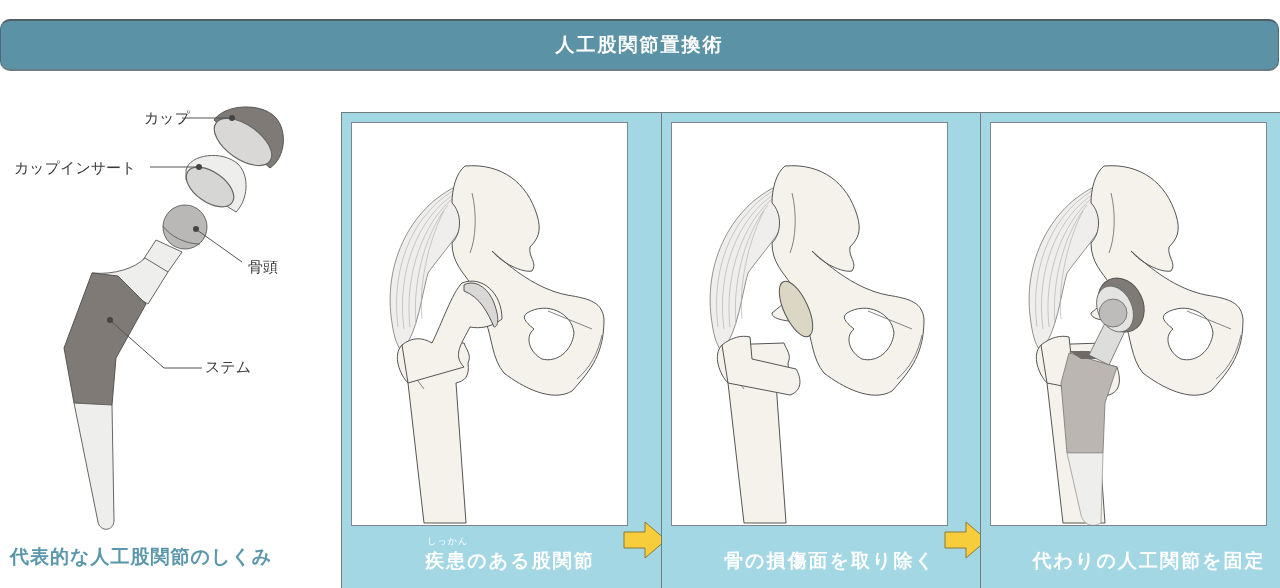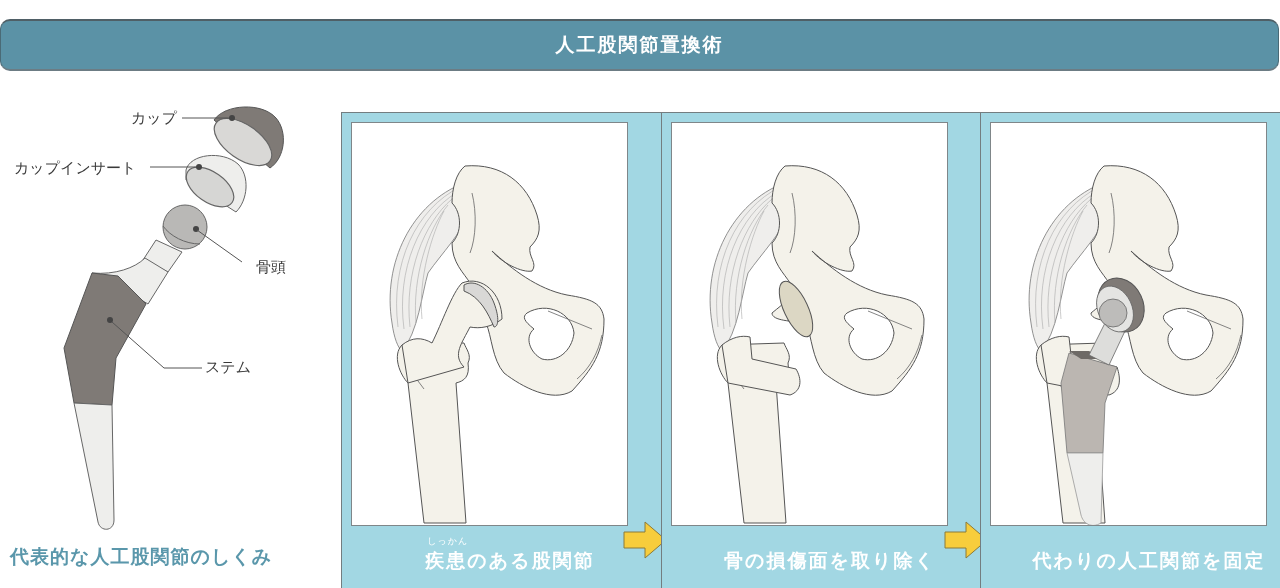--- a/index.html
+++ b/index.html
@@ -79,23 +79,23 @@
       <path d="M92,273 C115,275 135,268 145,258 L168,272 L148,304 L118,286 Z" fill="#eeeeec" stroke="#666" stroke-width="1"></path>
     </g>
 
     <g>
       <path d="M92,273 L118,276 L146,304 L116,358 L112,405 L74,403 L64,348 Z" fill="#7f7a76" stroke="#555" stroke-width="1"></path>
       <path d="M74,403 L112,405 L114,520 C114,532 100,532 98,522 Z" fill="#eeeeec" stroke="#666" stroke-width="1"></path>
       <circle cx="110" cy="320" r="3" fill="#444"></circle>
       <polyline points="112,322 164,368 202,368" fill="none" stroke="#555" stroke-width="1"></polyline>
     </g>
   </svg>
-  <span class="part-label" style="left:131px;top:19px;">カップ</span>
+  <span class="part-label" style="left:144px;top:19px;">カップ</span>
   <span class="part-label" style="left:14px;top:69px;">カップインサート</span>
-  <span class="part-label" style="left:256px;top:168px;">骨頭</span>
+  <span class="part-label" style="left:248px;top:168px;">骨頭</span>
   <span class="part-label" style="left:205px;top:268px;font-family:Liberation Mono, monospace;">ステム</span>
 </div>
 <div class="caption-left">代表的な人工股関節のしくみ</div>
 
 <svg width="0" height="0" style="position:absolute">
   <defs>
     <g id="pelvis">
       <path d="M113,43 C150,40 175,60 185,92 C190,108 186,116 178,124 C176,134 186,140 180,148 C170,150 150,140 140,128 C160,146 185,166 215,172 C240,176 250,180 252,196 C252,230 240,246 220,268 C200,280 170,264 152,250 C140,236 140,214 134,200 C120,198 100,198 100,190 C112,180 120,176 118,160 C112,150 100,140 100,120 C110,110 110,90 100,80 C100,66 104,50 113,43 Z" fill="#f4f2ea" stroke="#555" stroke-width="1"></path>
       <path d="M175,190 C195,178 220,190 222,210 C220,228 205,240 190,236 C178,230 172,214 182,206 C172,198 170,194 175,190 Z" fill="#ffffff" stroke="#555" stroke-width="1"></path>
       <path d="M120,70 C125,90 124,115 118,130" fill="none" stroke="#666" stroke-width="0.8"></path>

